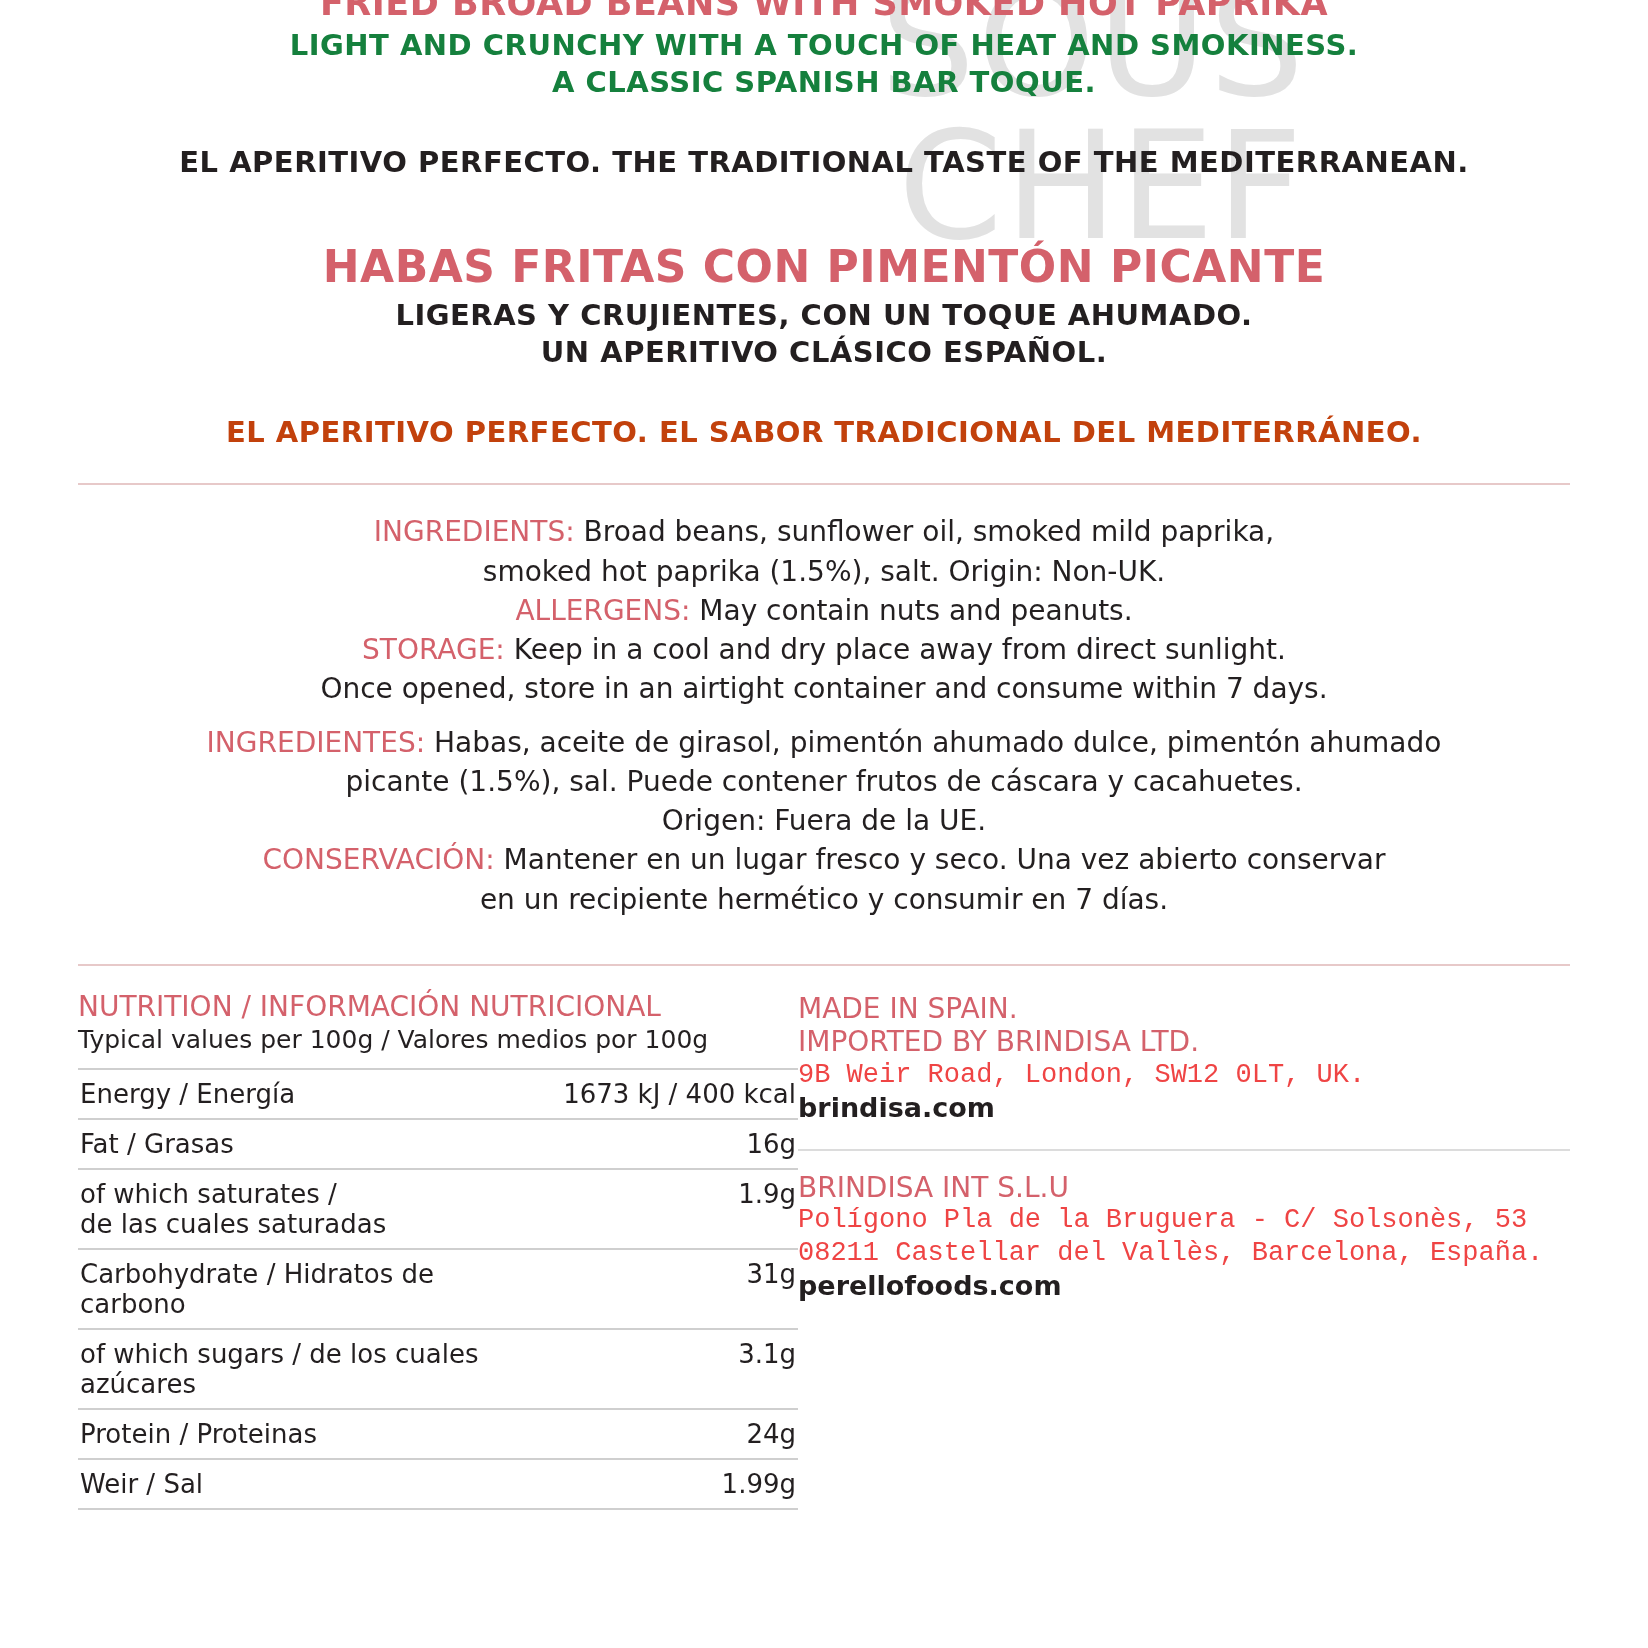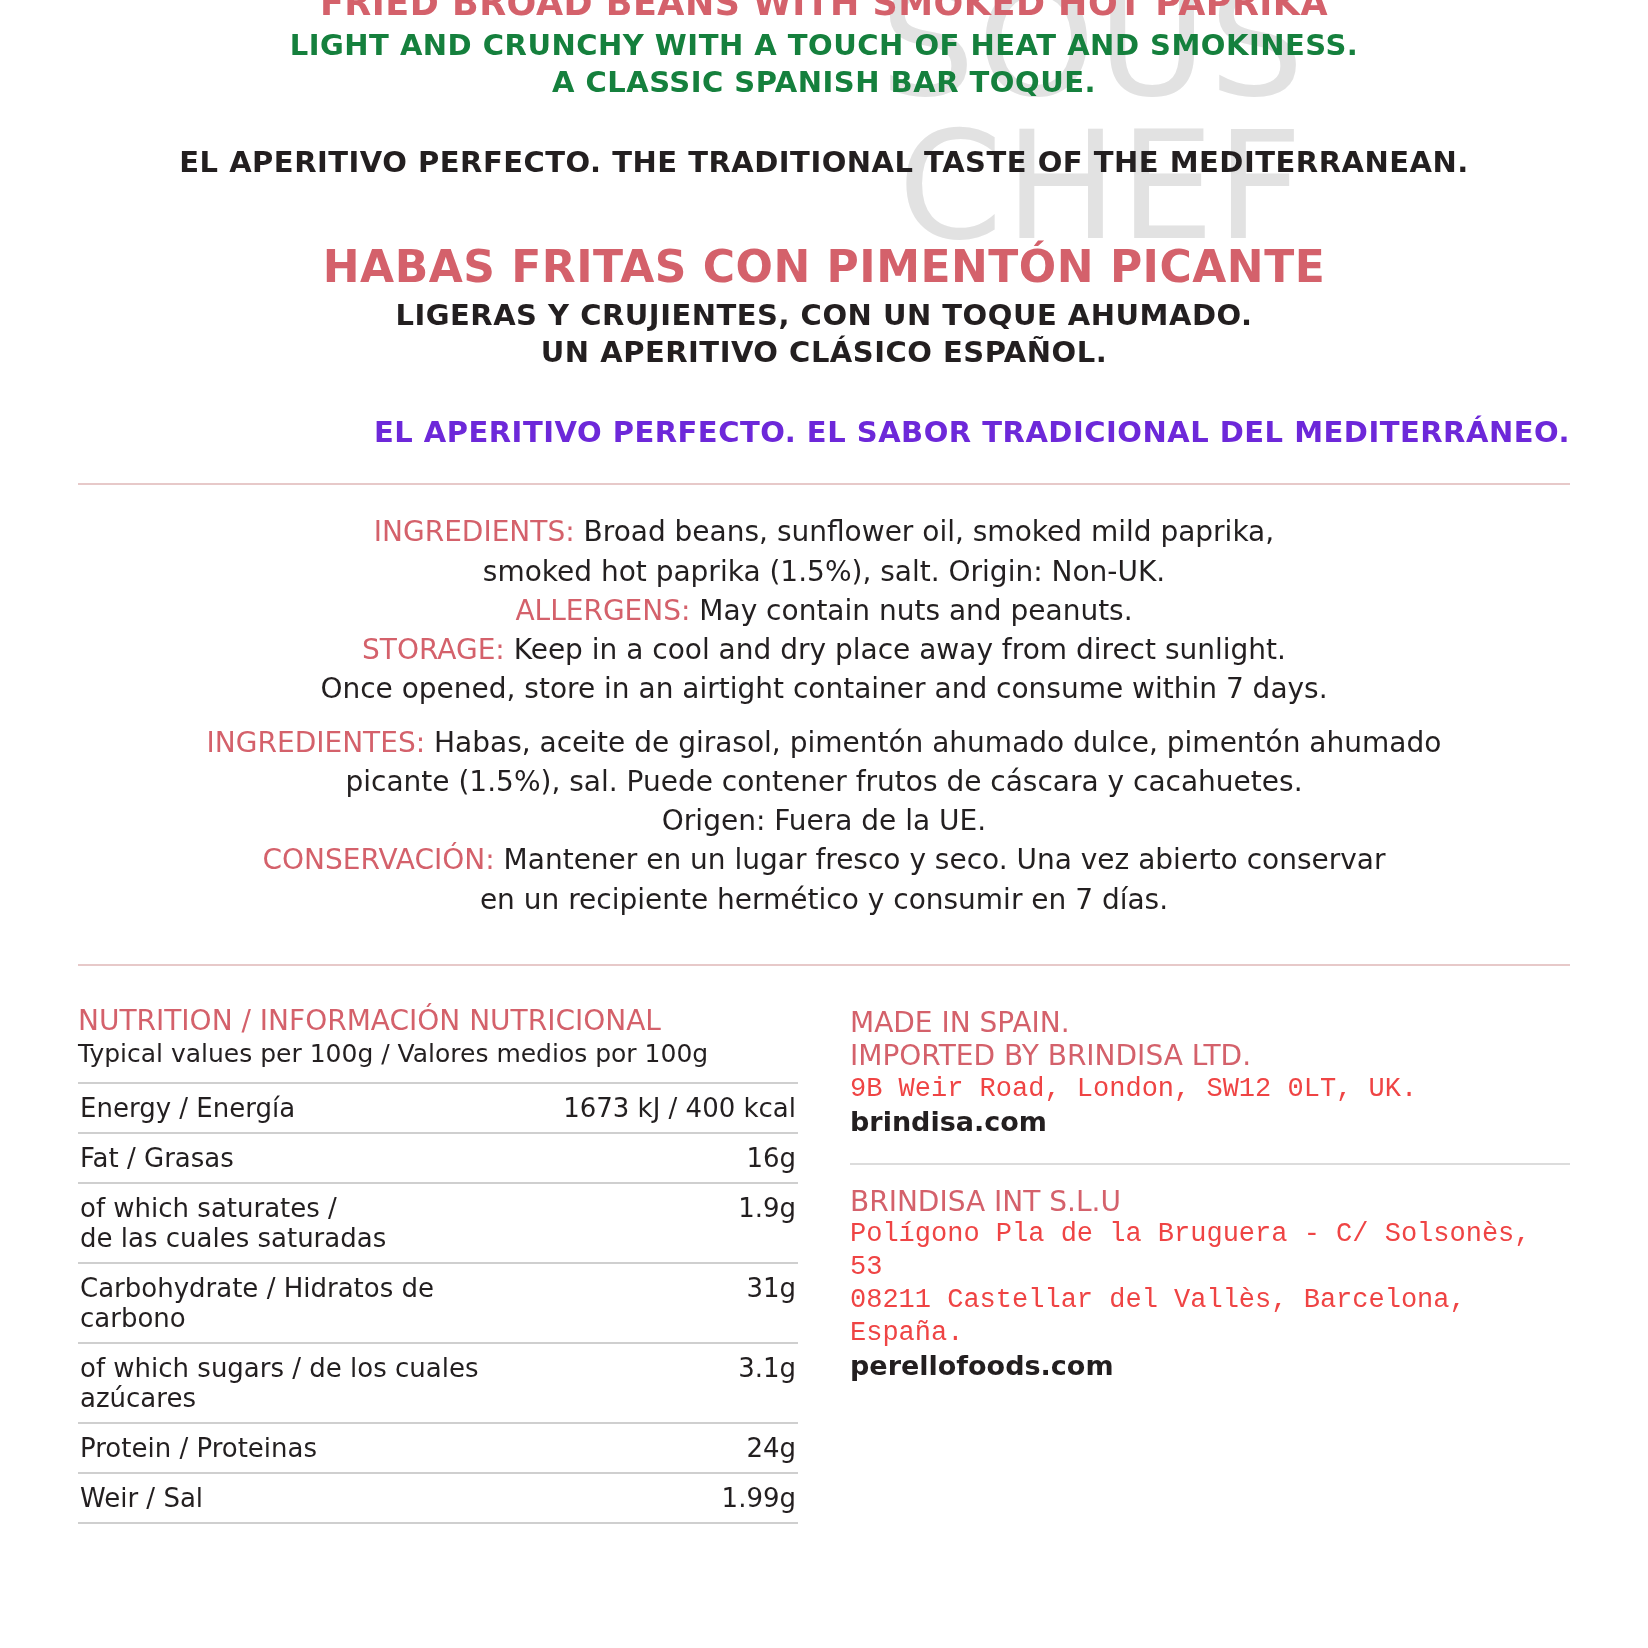--- a/index.html
+++ b/index.html
@@ -74,24 +74,23 @@
     margin-top: 66px;
     line-height: 1.0;
   }
   .sub-es {
     color: #231f20;
     font-size: 29px;
     line-height: 1.28;
     margin-top: 8px;
   }
   .tag-es {
-    color: #6d28d9;
+    color: #c2410c;
     font-size: 29px;
     margin-top: 44px;
-    text-align: right;
   }
 
   .rule {
     height: 2px;
     background: #e7c9c9;
     margin: 34px 0 0 0;
   }
 
   
   .info-block {
@@ -102,22 +101,21 @@
     color: #231f20;
     padding: 28px 30px 10px 30px;
   }
   .info-block p { margin: 0 0 2px 0; }
   .info-block .gap { height: 14px; }
   .lbl { color: #d4616b; }
 
   
   .cols {
     display: flex;
-    gap: 52px;
-    padding-top: 38px;
+    padding-top: 24px;
   }
   .col-left { width: 720px; }
   .col-right { flex: 1; padding-top: 2px; }
 
   .sect-head {
     color: #d4616b;
     font-family: "DejaVu Sans", sans-serif;
     font-size: 28px;
     line-height: 1.18;
     margin: 0;

